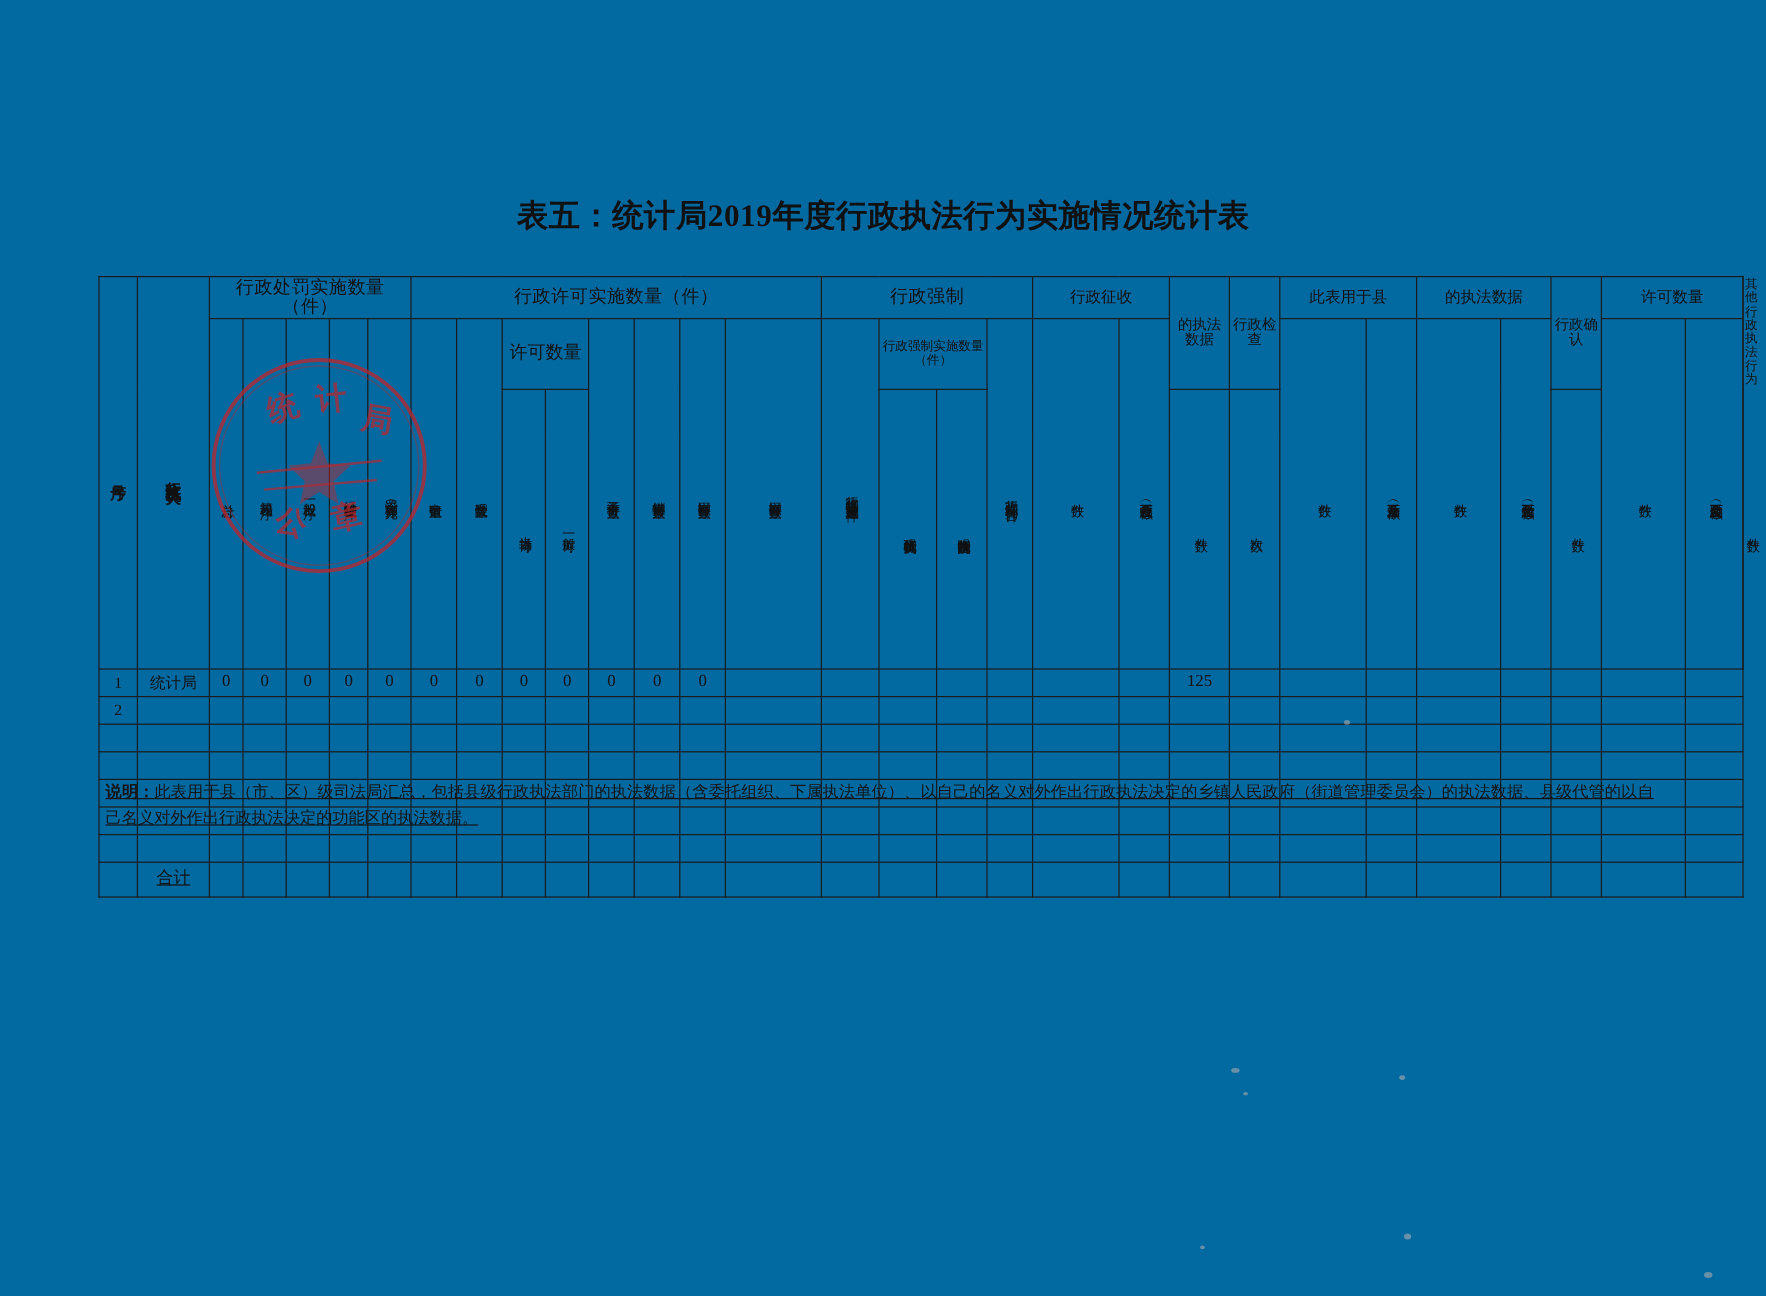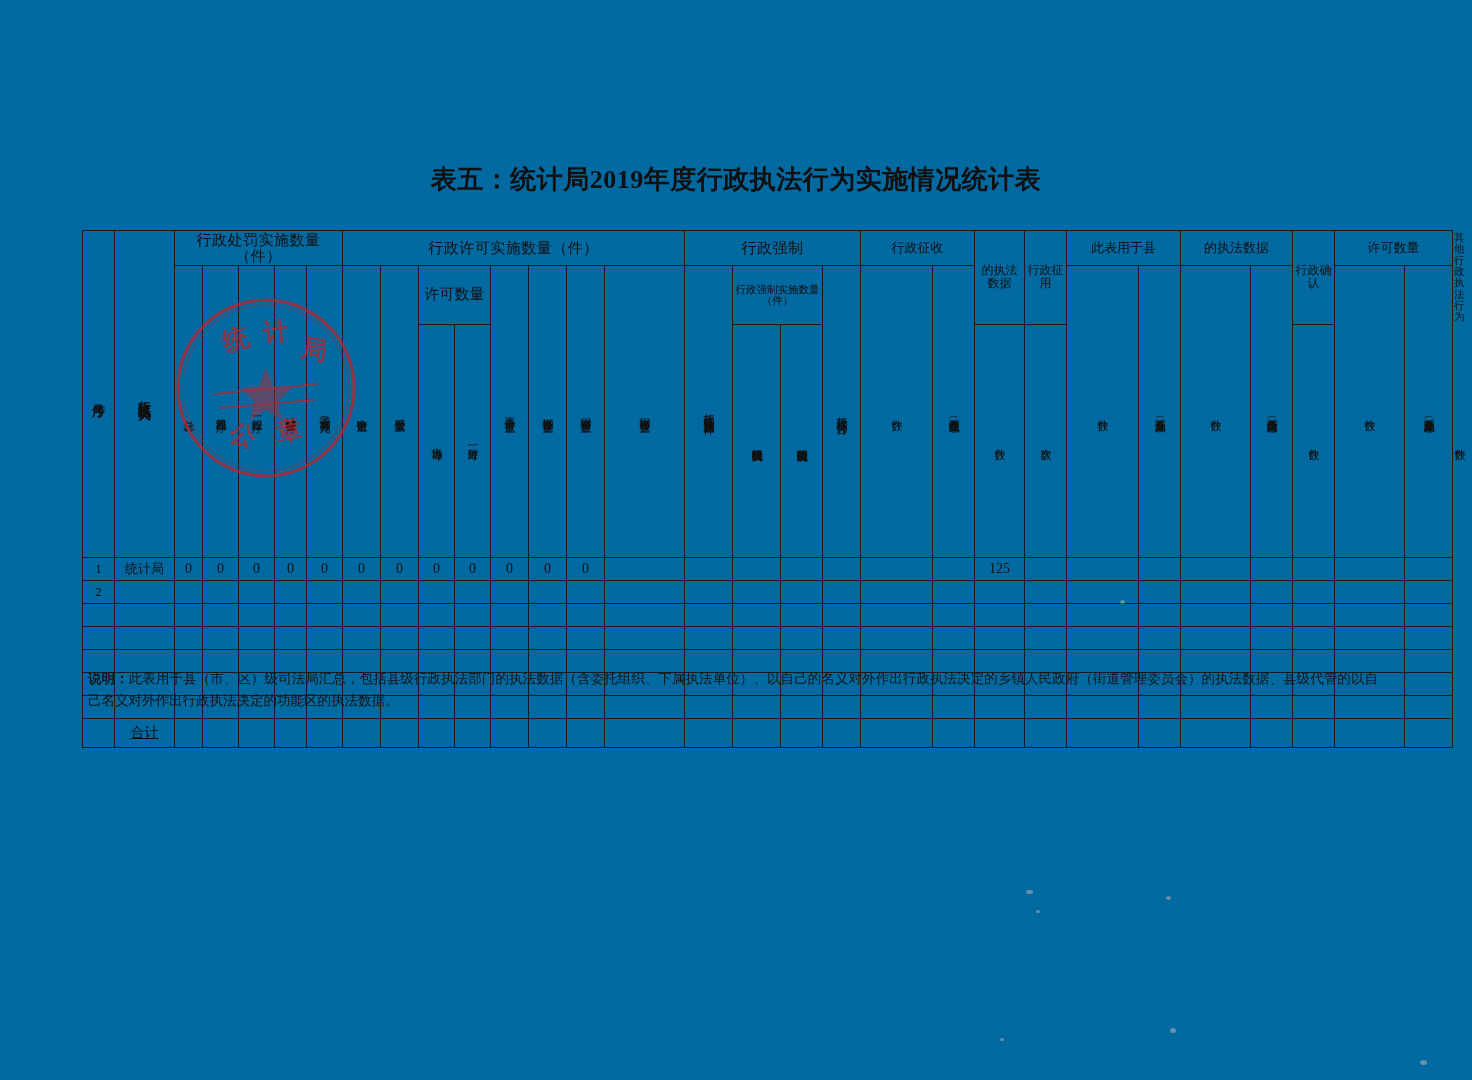--- a/index.html
+++ b/index.html
@@ -110,27 +110,28 @@
     font-size: 14px;
     text-decoration: underline;
   }
   .agency {
     font-size: 13px;
   }
 
   
   .note {
     position: absolute;
-    top: 668px;
+    top: 649px;
     left: 88px;
     width: 1290px;
     font-size: 13.5px;
     line-height: 1.6;
     color: #141414;
     text-align: justify;
+    text-decoration: underline;
   }
 
   
   .stamp {
     position: absolute;
     left: 168px;
     top: 290px;
     width: 196px;
     height: 196px;
     pointer-events: none;
@@ -194,21 +195,21 @@
           <div class="vtext grp-sm">序号</div>
         </td>
         <td rowspan="4" class="vcell">
           <div class="vtext grp-sm">行政执法机关</div>
         </td>
         <td colspan="5" class="grp">行政处罚实施数量（件）</td>
         <td colspan="8" class="grp">行政许可实施数量（件）</td>
         <td colspan="4" class="grp">行政强制</td>
         <td colspan="2" class="grp-sm">行政征收</td>
         <td rowspan="2" class="grp-sm two-line">的执法数据</td>
-        <td rowspan="2" class="grp-sm two-line">行政征用</td>
+        <td rowspan="2" class="grp-sm two-line">行政检查</td>
         <td colspan="2" class="grp-sm">此表用于县</td>
         <td colspan="2" class="grp-sm">的执法数据</td>
         <td rowspan="2" class="grp-sm two-line">行政确认</td>
         <td colspan="2" class="grp-sm">许可数量</td>
         <td rowspan="2" class="mini">其他行政执法行为</td>
       </tr>
 
       <tr style="height:36px">
         <td rowspan="3" class="vcell">
           <div class="vtext">总计</div>

